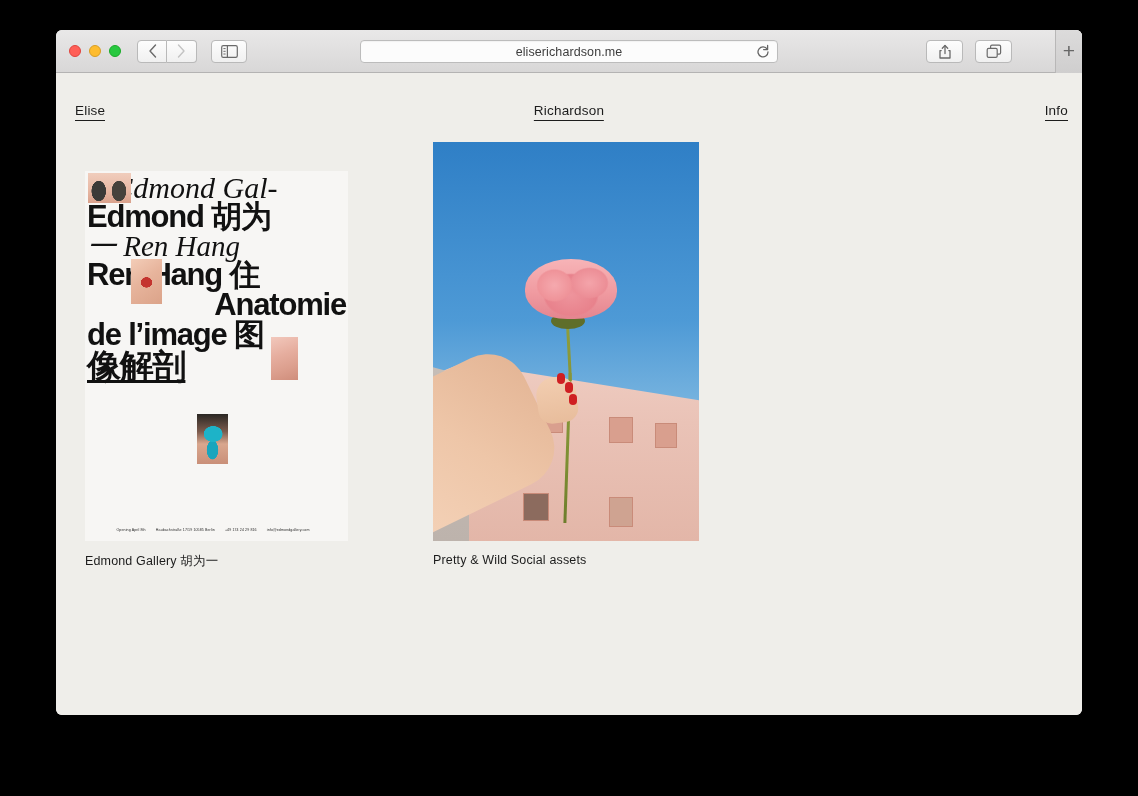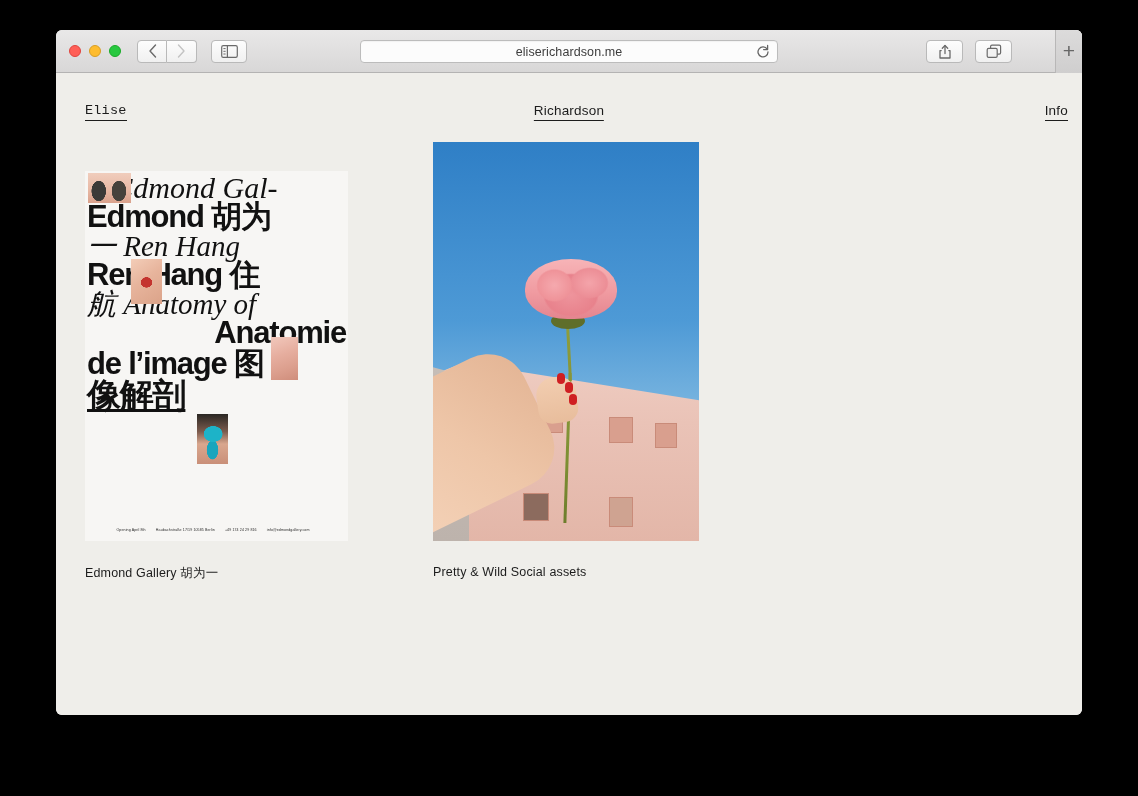--- a/index.html
+++ b/index.html
@@ -106,41 +106,41 @@
   }
   .navlink {
     position: absolute;
     font-size: 13.5px;
     color: #1c1c1c;
     letter-spacing: 0.2px;
     border-bottom: 1px solid #1c1c1c;
     padding-bottom: 2px;
     top: 30px;
   }
-  .nav-left   { left: 29px; font-family: Liberation Mono, monospace; }
+  .nav-left   { left: 19px; }
   .nav-center { left: 50%; transform: translateX(-50%); }
   .nav-right  { right: 14px; }
 
   
   .grid {
     position: absolute;
     left: 0; top: 68px; right: 0;
     padding: 0 29px;
     display: flex;
     gap: 82px;
   }
   .card { width: 266px; position: relative; }
   .thumb-wrap {
     width: 266px;
     position: relative;
     display: flex;
     align-items: flex-end;
   }
   .caption {
-    margin-top: 24px;
+    margin-top: 12px;
     font-size: 12.5px;
     color: #1c1c1c;
     letter-spacing: 0.15px;
   }
 
   
   .card-1 .thumb-wrap { height: 400px; }
   .poster {
     position: absolute;
     bottom: 0; left: 0;
@@ -444,21 +444,20 @@
     <div class="grid">
 
       <div class="card card-1">
         <div class="thumb-wrap">
           <div class="poster">
             <div class="poster-type">
               <span class="pl poster-line-1 serif">Edmond Gal-</span>
               <span class="pl poster-line-3 sans">Edmond 胡为</span>
               <span class="pl poster-line-4 serif">一 Ren Hang</span>
               <span class="pl poster-line-5 sans">Ren Hang 住</span>
-              <span class="pl poster-line-6 serif">航 Anatomy of</span>
               <span class="pl poster-line-8 sans">Anatomie</span>
               <span class="pl poster-line-9 sans">de l’image 图</span>
               <span class="pl poster-line-10 sans">像解剖</span>
             </div>
             <div class="inset inset-1"></div>
             <div class="inset inset-2"></div>
             <div class="inset inset-3"></div>
             <div class="inset inset-4"></div>
             <div class="poster-footer">
               <span>Opening April 8th</span>

